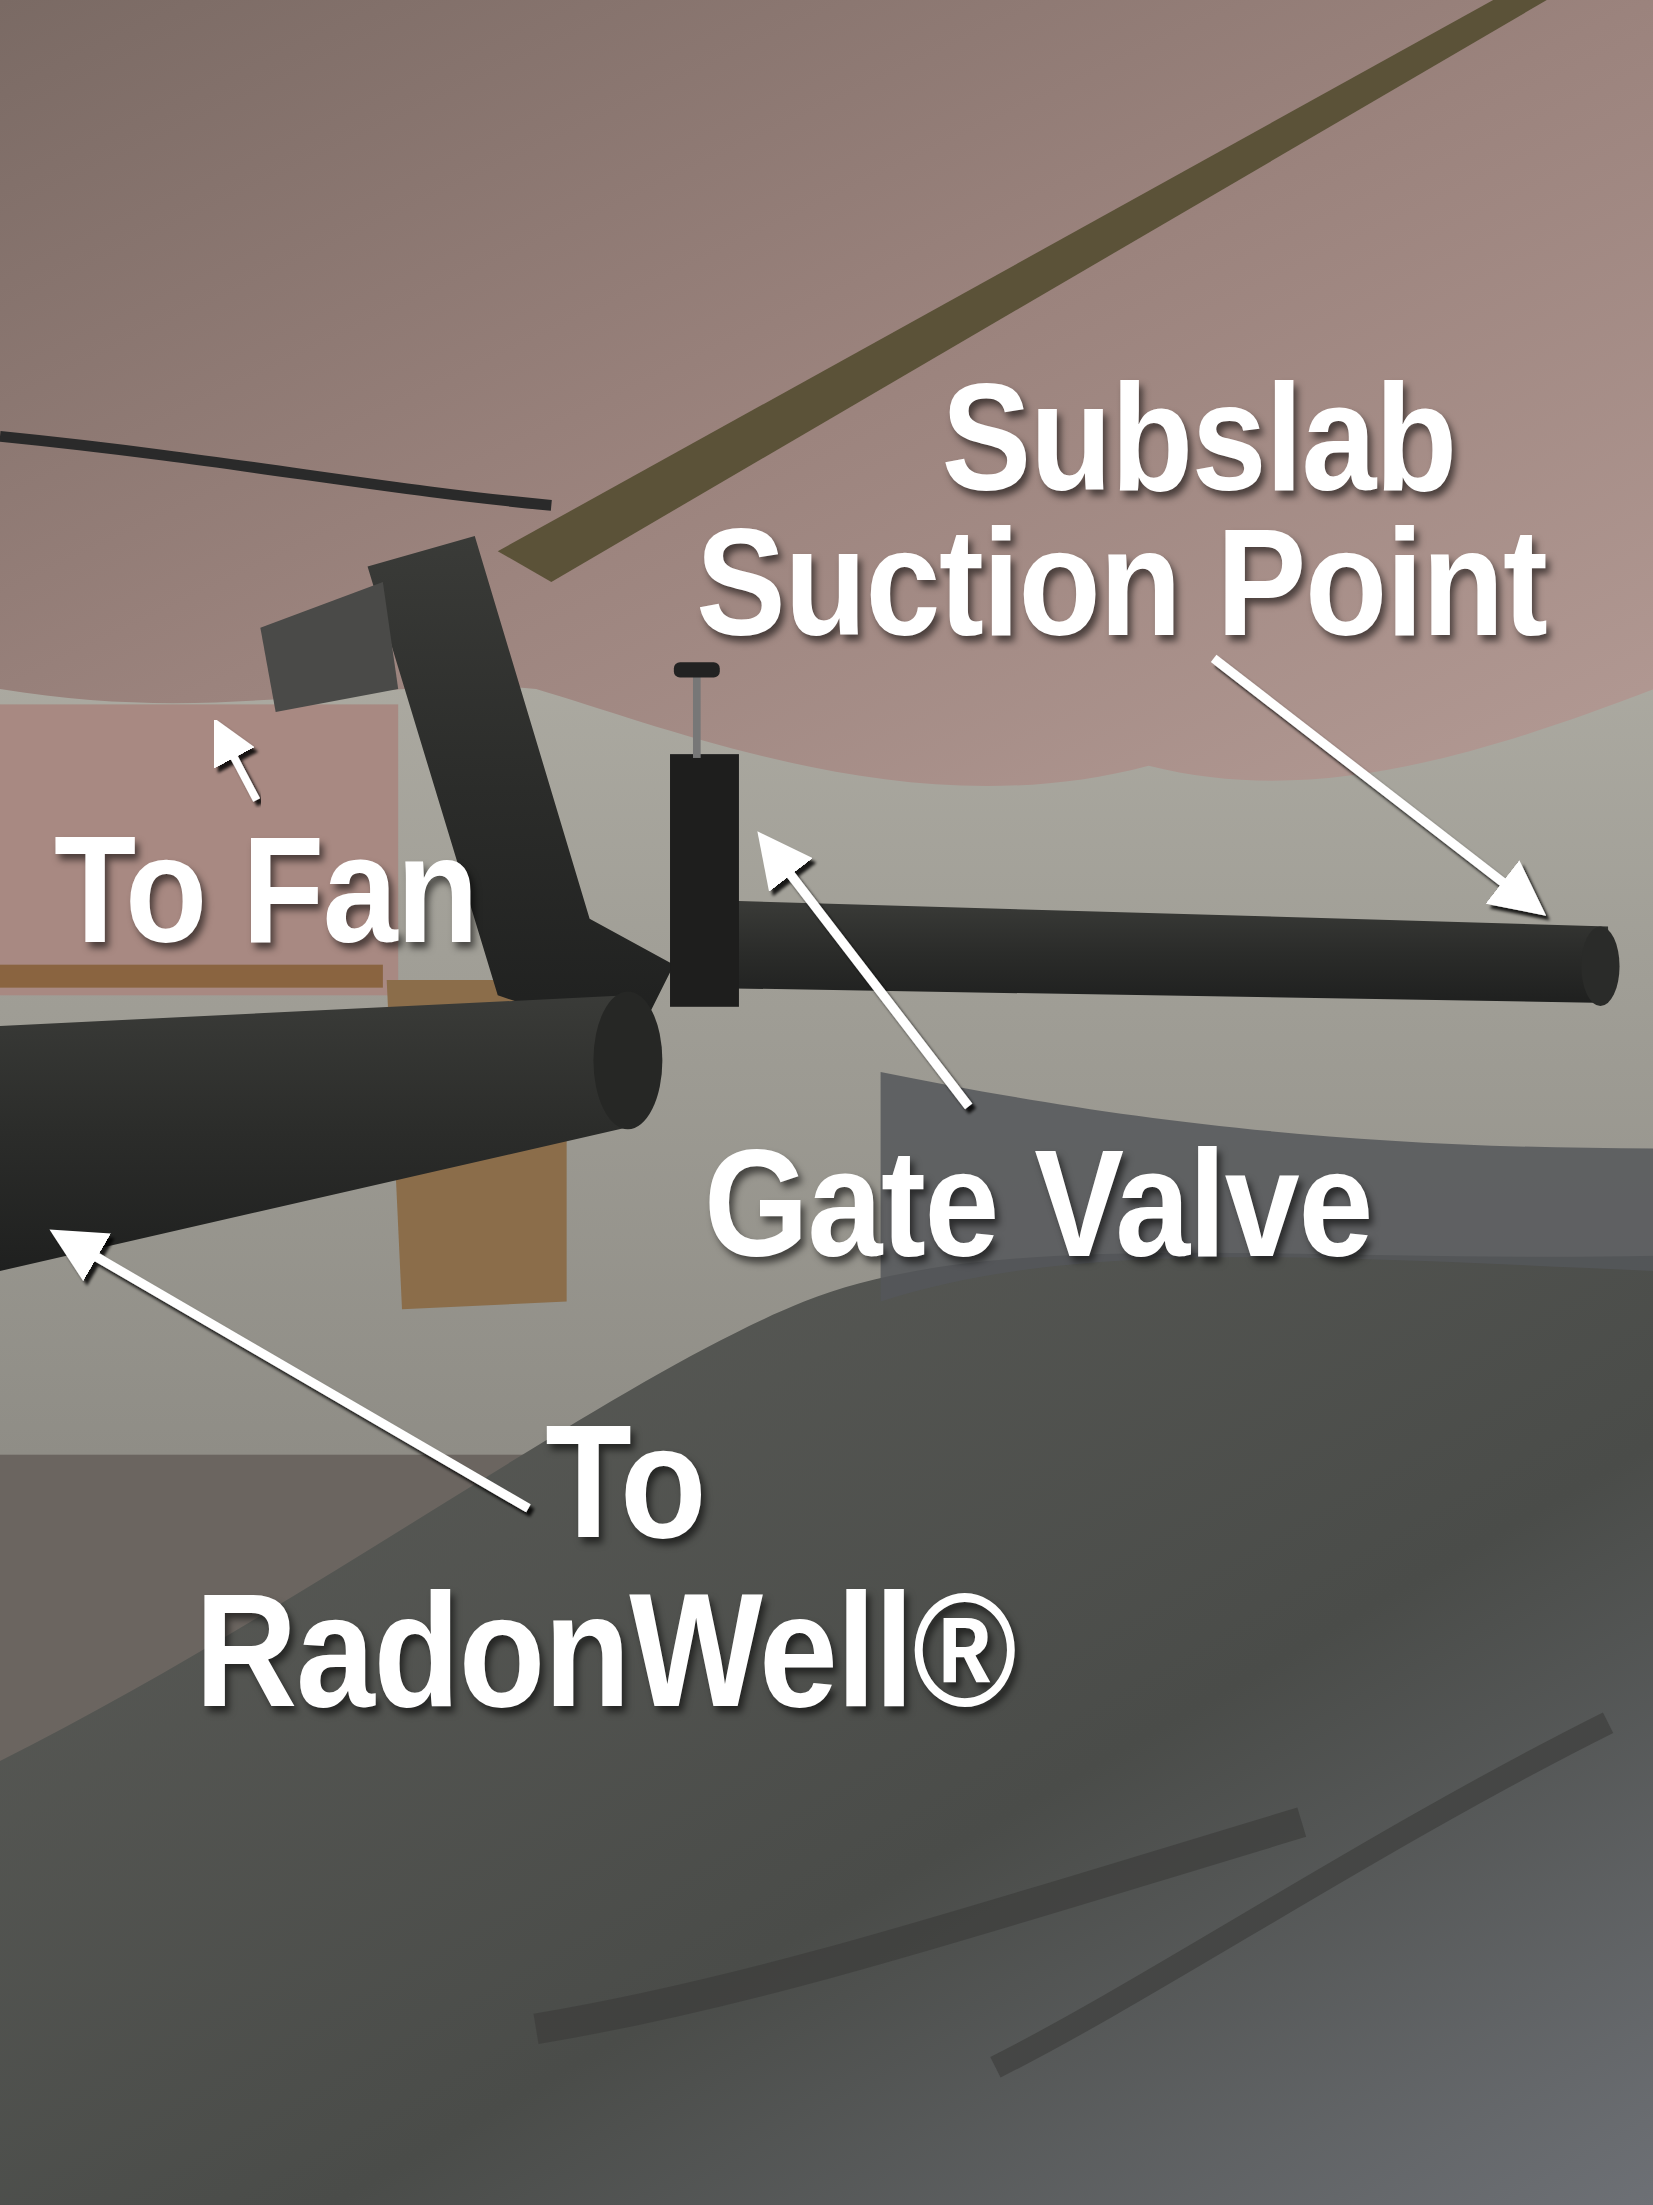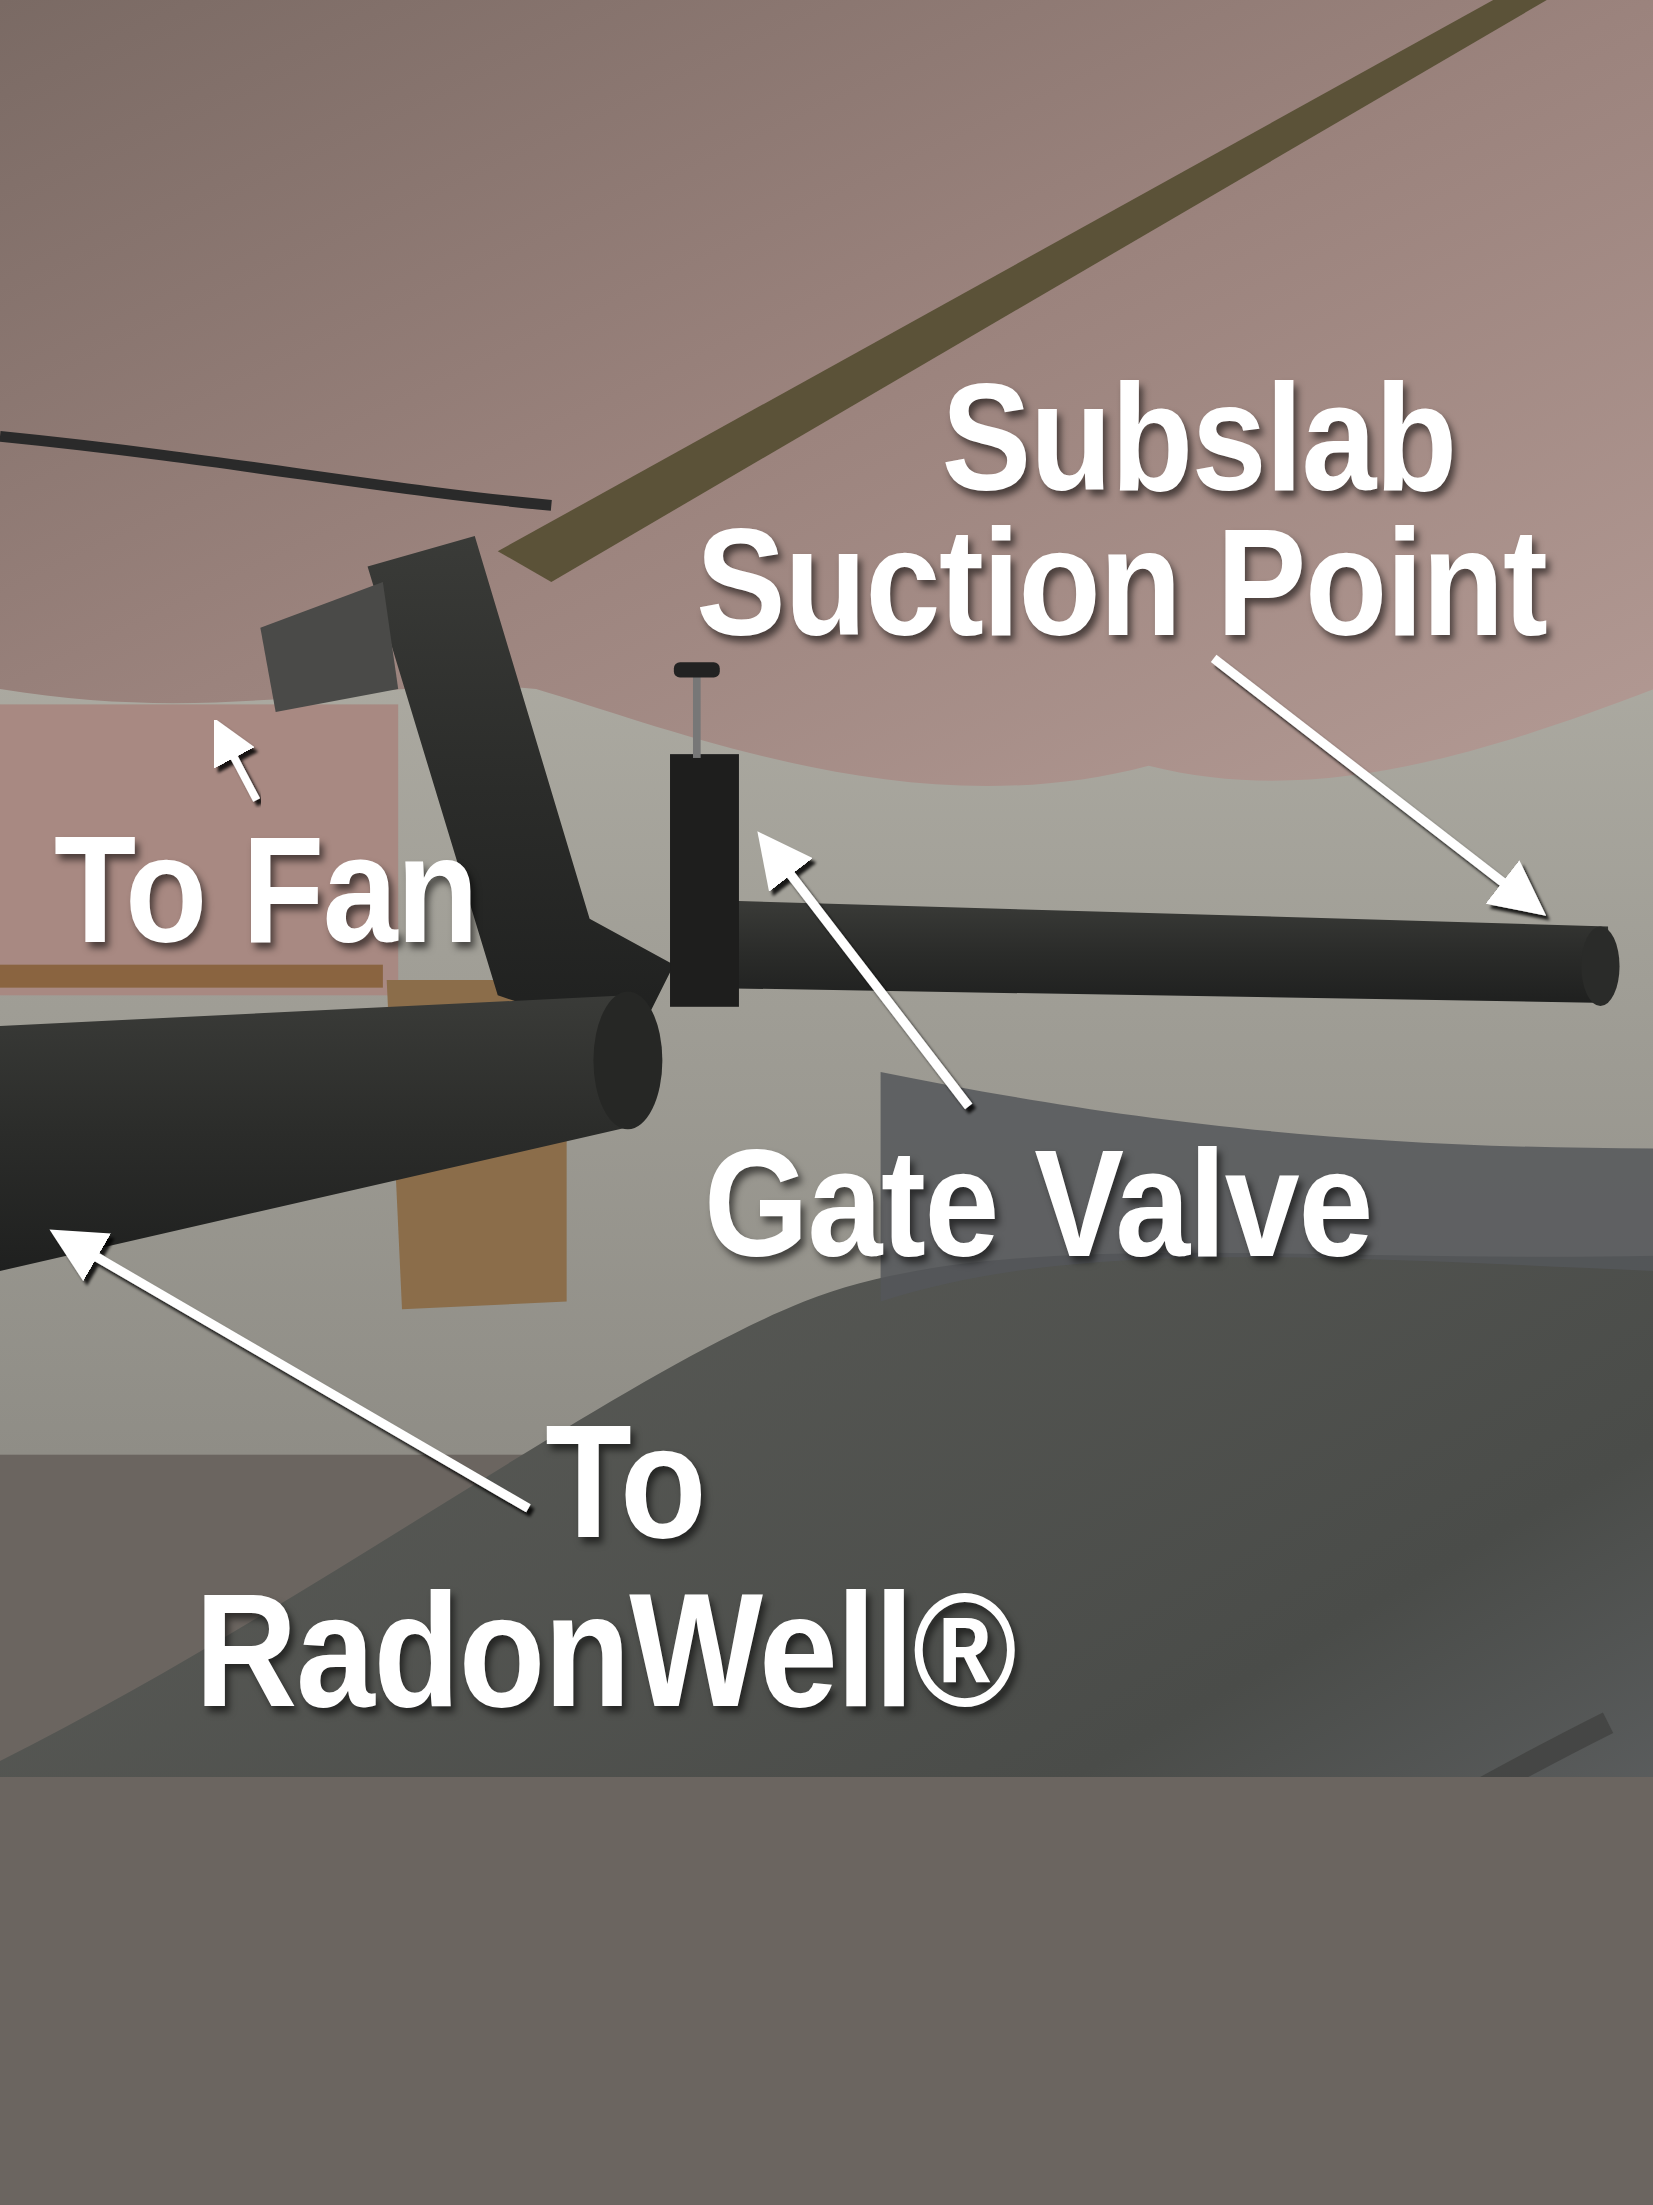--- a/index.html
+++ b/index.html
@@ -1,17 +1,17 @@
 <!DOCTYPE html>
 <html style="font-size:12.3px"><head>
 <meta charset="utf-8">
 <style>
   html, body { margin: 0; padding: 0; }
   body { width: 1654px; height: 2205px; overflow: hidden; background: #6b6560; }
-  .scene { position: relative; width: 1654px; height: 1777px; overflow: hidden; }
+  .scene { position: relative; width: 1654px; height: 2205px; overflow: hidden; }
   svg.bg { position: absolute; left: 0; top: 0; width: 1654px; height: 2205px; }
   .label {
     position: absolute;
     font-family: "Liberation Sans", sans-serif;
     font-weight: bold;
     color: #ffffff;
     line-height: 1.0;
     letter-spacing: -1.5px;
     text-shadow: 4.6px 6.1px 7.7px rgba(0,0,0,0.55);
     white-space: nowrap;

